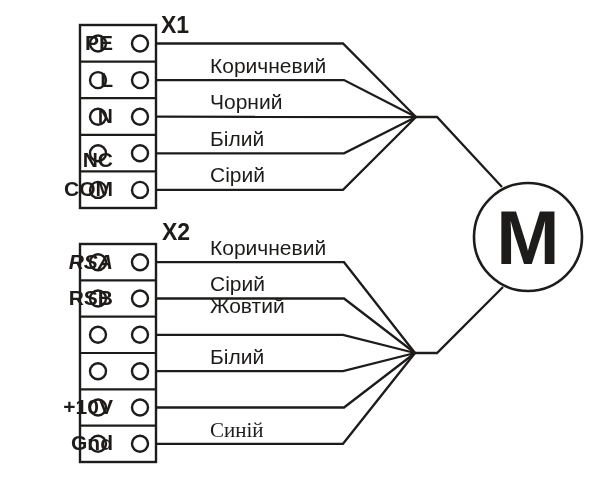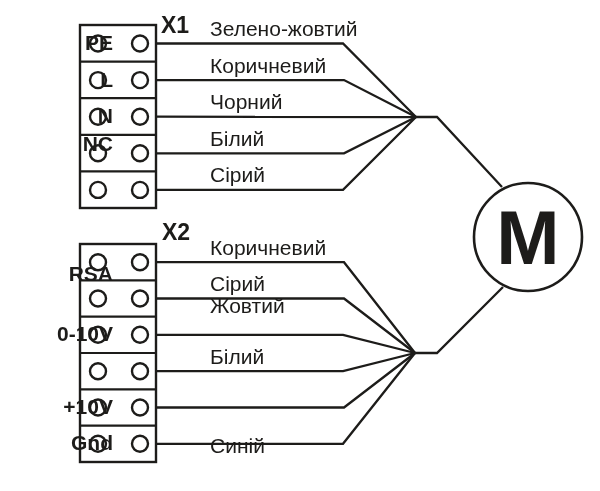--- a/index.html
+++ b/index.html
@@ -119,34 +119,34 @@
 
     <circle cx="528" cy="237" r="54" fill="#ffffff" stroke="#1d1c1a" stroke-width="2.6"></circle>
   </svg>
 
   <div class="block-label" style="left:161px; top:13px;">X1</div>
   <div class="block-label" style="left:162px; top:220px;">X2</div>
 
   <div class="t-label" style="top:29px;">PE</div>
   <div class="t-label" style="top:66px;">L</div>
   <div class="t-label" style="top:102px;">N</div>
-  <div class="t-label" style="top:130px;">NC</div>
+  <div class="t-label" style="top:146px;">NC</div>
+  <div class="t-label" style="top:175px;">COM</div>
 
-  <div class="t-label" style="top:260px;">RSA</div>
-  <div class="t-label" style="top:320px;">0-10V</div>
+  <div class="t-label" style="top:248px;font-style:italic;">RSA</div>
+  <div class="t-label" style="top:284px;">RSB</div>
   <div class="t-label" style="top:393px;">+10V</div>
   <div class="t-label" style="top:429px;">Gnd</div>
 
-  <div class="w-label" style="top:17px;">Зелено-жовтий</div>
   <div class="w-label" style="top:54px;">Коричневий</div>
   <div class="w-label" style="top:90px;">Чорний</div>
   <div class="w-label" style="top:127px;">Білий</div>
   <div class="w-label" style="top:163px;">Сірий</div>
 
   <div class="w-label" style="top:236px;">Коричневий</div>
   <div class="w-label" style="top:272px;">Сірий</div>
   <div class="w-label" style="top:294px;">Жовтий</div>
   <div class="w-label" style="top:345px;">Білий</div>
-  <div class="w-label" style="top:434px;">Синій</div>
+  <div class="w-label" style="top:418px;font-family:Liberation Serif, serif;">Синій</div>
 
   <div class="motor-label">M</div>
 
 </div>
 
 </body></html>

